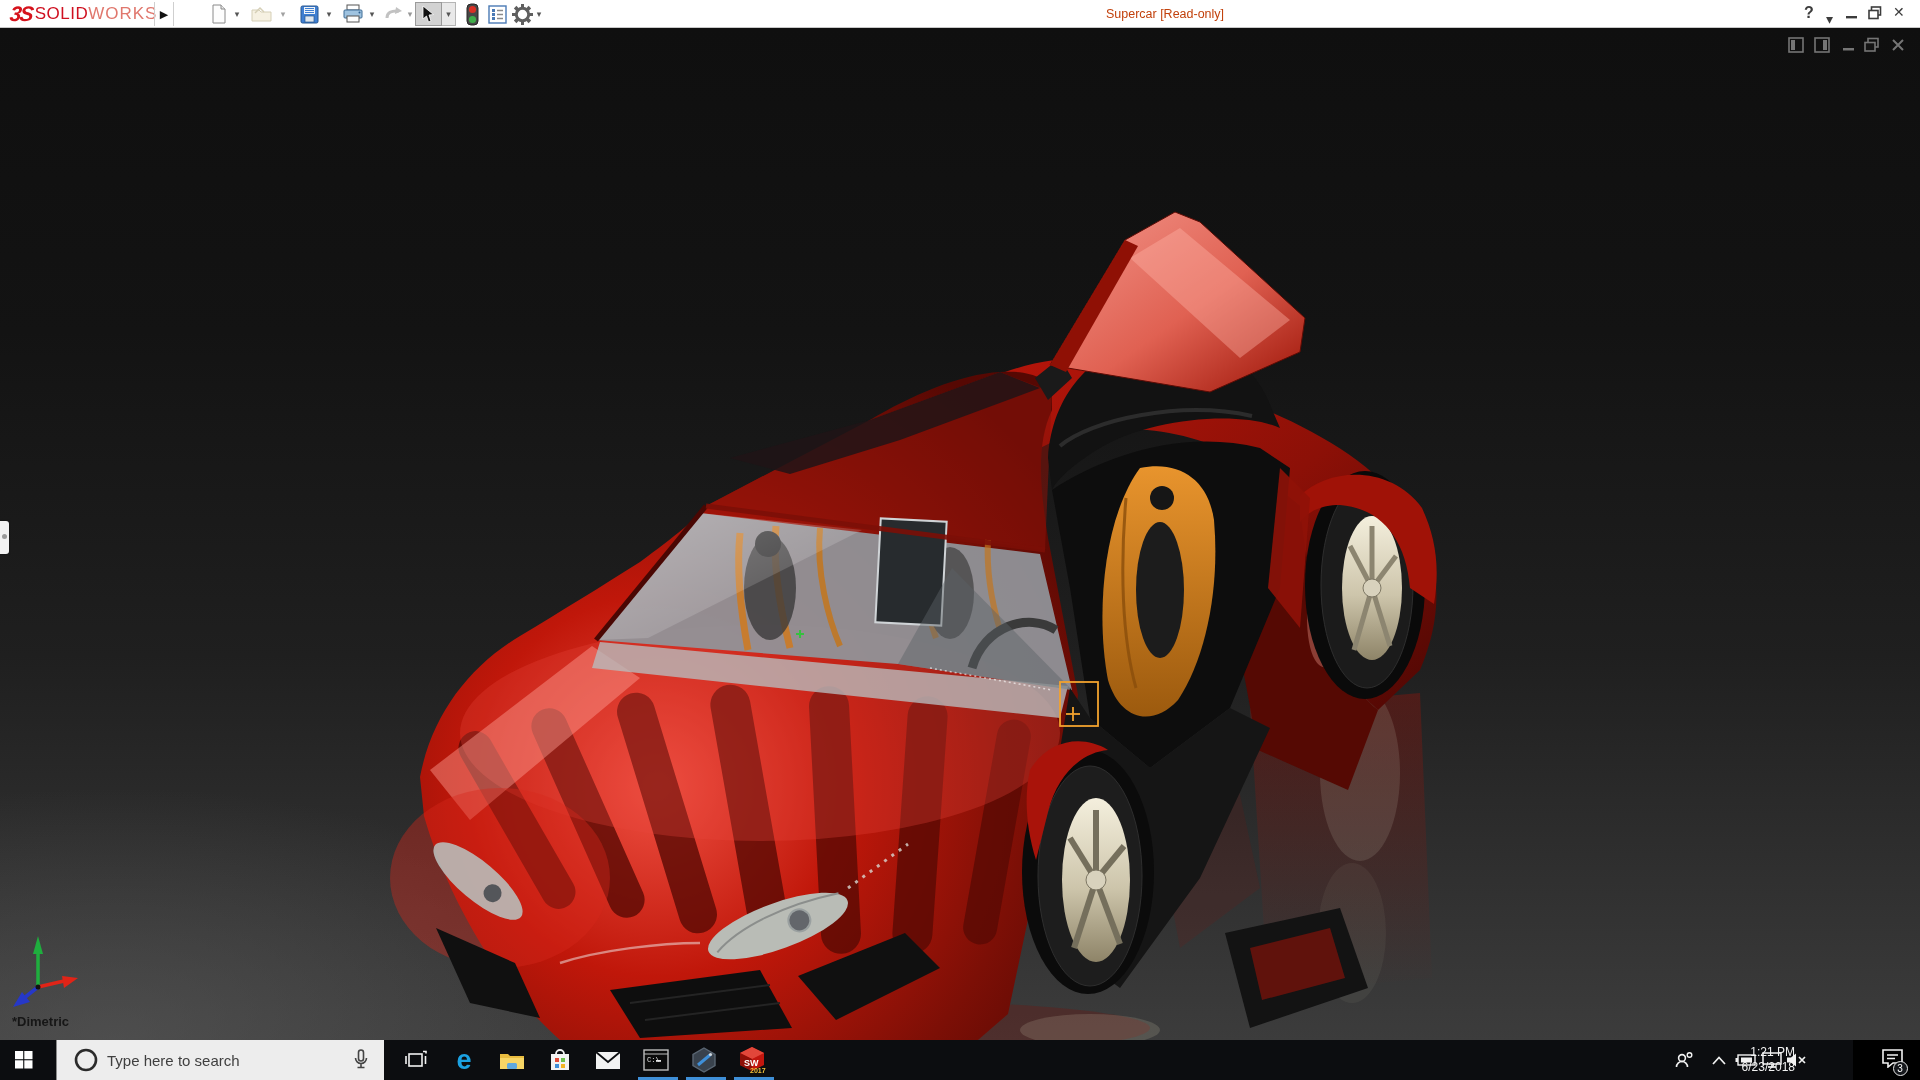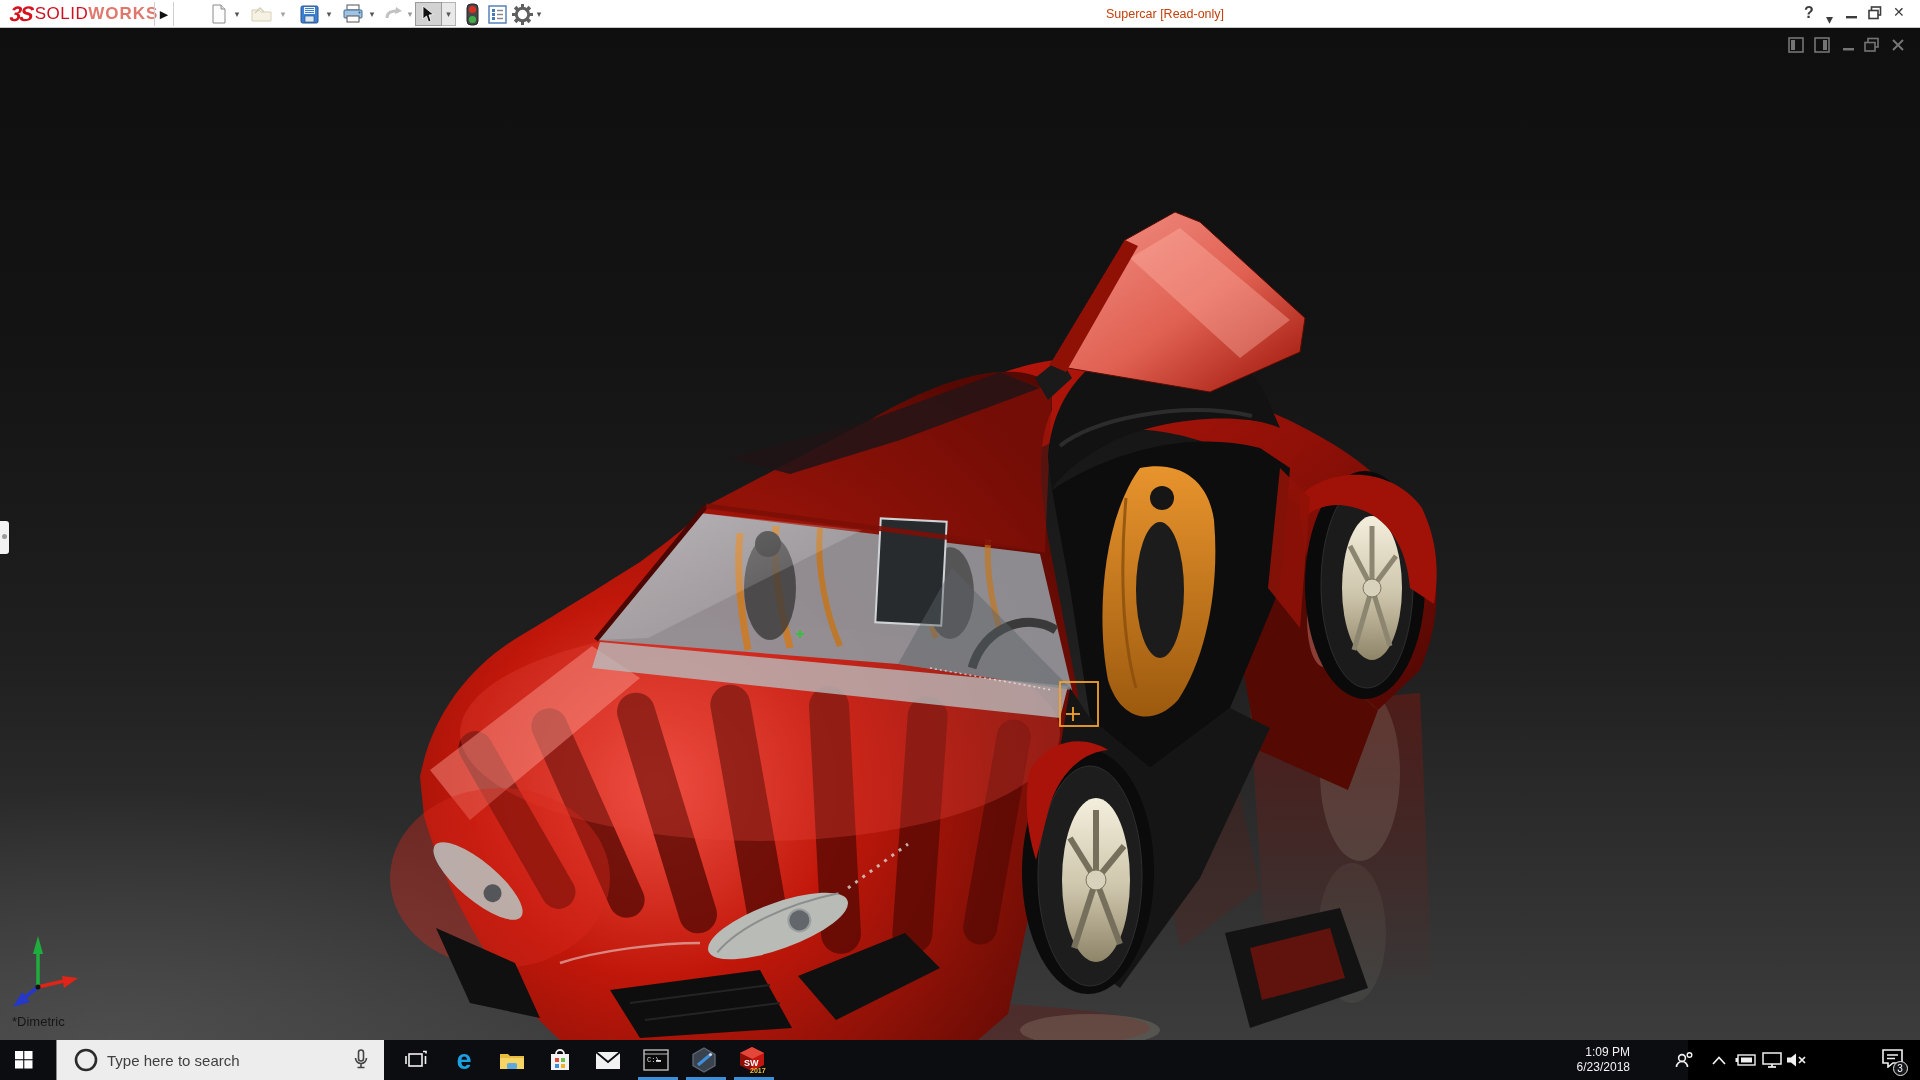--- a/index.html
+++ b/index.html
@@ -6,43 +6,43 @@
   html,body { width:1920px; height:1080px; overflow:hidden; background:#000;
               font-family:"Liberation Sans","DejaVu Sans",sans-serif; }
 
   
   #titlebar { position:absolute; top:0; left:0; width:1920px; height:28px;
               background:#ffffff; border-bottom:1px solid #c8c8c8; }
   .brand { position:absolute; top:2px; left:10px; display:flex; align-items:center; }
   .brand-glyph { font-style:italic; font-weight:bold; font-size:21px; color:#d6131c;
                  transform:skewX(-8deg); margin-right:3px; letter-spacing:-2px; }
   .brand-solid { font-weight:normal; font-size:17px; color:#cf1020; letter-spacing:.5px; }
-  .brand-works { font-weight:700; font-size:17px; color:#e0776d; letter-spacing:1px; }
+  .brand-works { font-weight:400; font-size:17px; color:#e0776d; letter-spacing:1px; }
   .tb-cell { position:absolute; top:2px; height:24px; display:flex; align-items:center; justify-content:center; }
   .caret { color:#555; font-size:9px; line-height:24px; }
   .pressed { background:#d2d2d2; border:1px solid #9a9a9a; }
   .caret-cell { background:#e9e9e9; border:1px solid #b5b5b5; border-left:none; }
   #doc-title { position:absolute; top:7px; left:1040px; width:250px; text-align:center;
                font-size:12.5px; color:#c2410c; }
   .winbtn { position:absolute; top:4px; color:#3c3c3c; font-size:14px; cursor:default; }
 
   
   #viewport { position:absolute; top:28px; left:0; width:1920px; height:1012px;
               background:
                 radial-gradient(ellipse 900px 420px at 6% 100%, rgba(92,92,92,.55), rgba(0,0,0,0) 60%),
                 linear-gradient(180deg,#0f0f0f 0%, #131313 30%, #1f1f1f 62%, #3c3c3c 100%);
               overflow:hidden; }
-  #view-label { position:absolute; left:12px; top:986px; font-size:13px; color:#161616; font-weight:normal; }
+  #view-label { position:absolute; left:12px; top:986px; font-size:13px; color:#161616; font-weight:bold; }
   #left-tab { position:absolute; left:0; top:493px; width:9px; height:33px; background:#f2f2f2;
               border-radius:0 3px 3px 0; box-shadow:0 0 2px rgba(0,0,0,.6); }
   #left-tab .dot { position:absolute; left:2px; top:13px; width:5px; height:5px; border-radius:50%; background:#9a9a9a; }
   .child-ctl { position:absolute; top:8px; width:20px; height:18px; display:flex; align-items:center; justify-content:center; }
 
   
-  #taskbar { position:absolute; top:1040px; left:0; width:1688px; height:40px; background:#0c0d10; }
+  #taskbar { position:absolute; top:1040px; left:0; width:1853px; height:40px; background:#0c0d10; }
   .tb-btn { position:absolute; top:0; height:40px; display:flex; align-items:center; justify-content:center; }
   #search-box { position:absolute; left:56px; top:0; width:328px; height:40px; background:#ededed;
                 display:flex; align-items:center; border-left:1px solid #8a8a8a; }
   #search-input { border:none; outline:none; background:transparent; font-size:15px; color:#3c3c3c;
                   width:230px; font-family:"Liberation Sans",sans-serif; }
   #search-input::placeholder { color:#3f3f3f; opacity:1; }
   .runline { position:absolute; bottom:0; left:4px; width:40px; height:3px; background:#3f8fd8; }
   #clock { position:absolute; right:58px; top:5px; text-align:right; color:#f2f2f2;
            font-size:12px; line-height:15px; }
   .badge { position:absolute; right:-4px; bottom:-4px; width:15px; height:15px; border-radius:50%;
@@ -502,21 +502,21 @@
     </svg>
   </div>
   <div class="tb-btn" style="left:1782px;width:28px;">
     <svg width="20" height="16">
       <polygon points="1,5.5 5,5.5 10,1.5 10,14.5 5,10.5 1,10.5" fill="#f2f2f2"></polygon>
       <path d="M13 5 L19 11 M19 5 L13 11" stroke="#f2f2f2" stroke-width="1.7"></path>
     </svg>
   </div>
 
   <div id="clock">
-    <div>1:09 PM</div>
+    <div>1:21 PM</div>
     <div>6/23/2018</div>
   </div>
 
   <div class="tb-btn" style="left:1872px;width:40px;">
     <div style="position:relative;">
       <svg width="23" height="20">
         <path d="M2 2 h19 v13 h-9 l-5 4 v-4 h-5 z" fill="none" stroke="#f2f2f2" stroke-width="1.6"></path>
         <path d="M6 7 h11 M6 10.5 h8" stroke="#f2f2f2" stroke-width="1.4"></path>
       </svg>
       <div class="badge">

